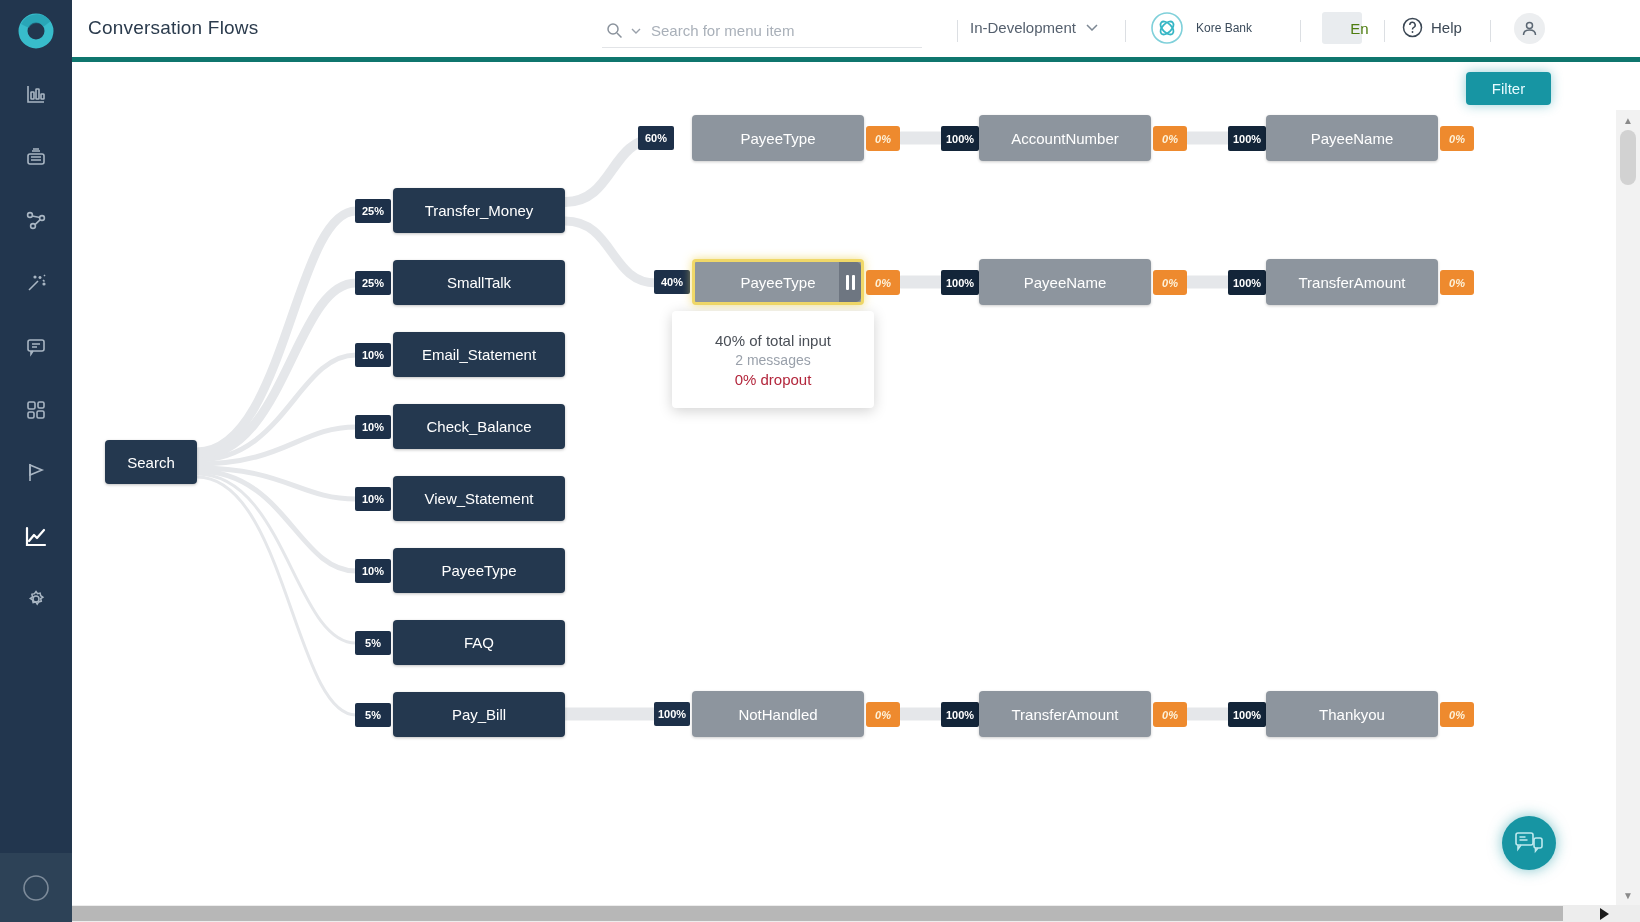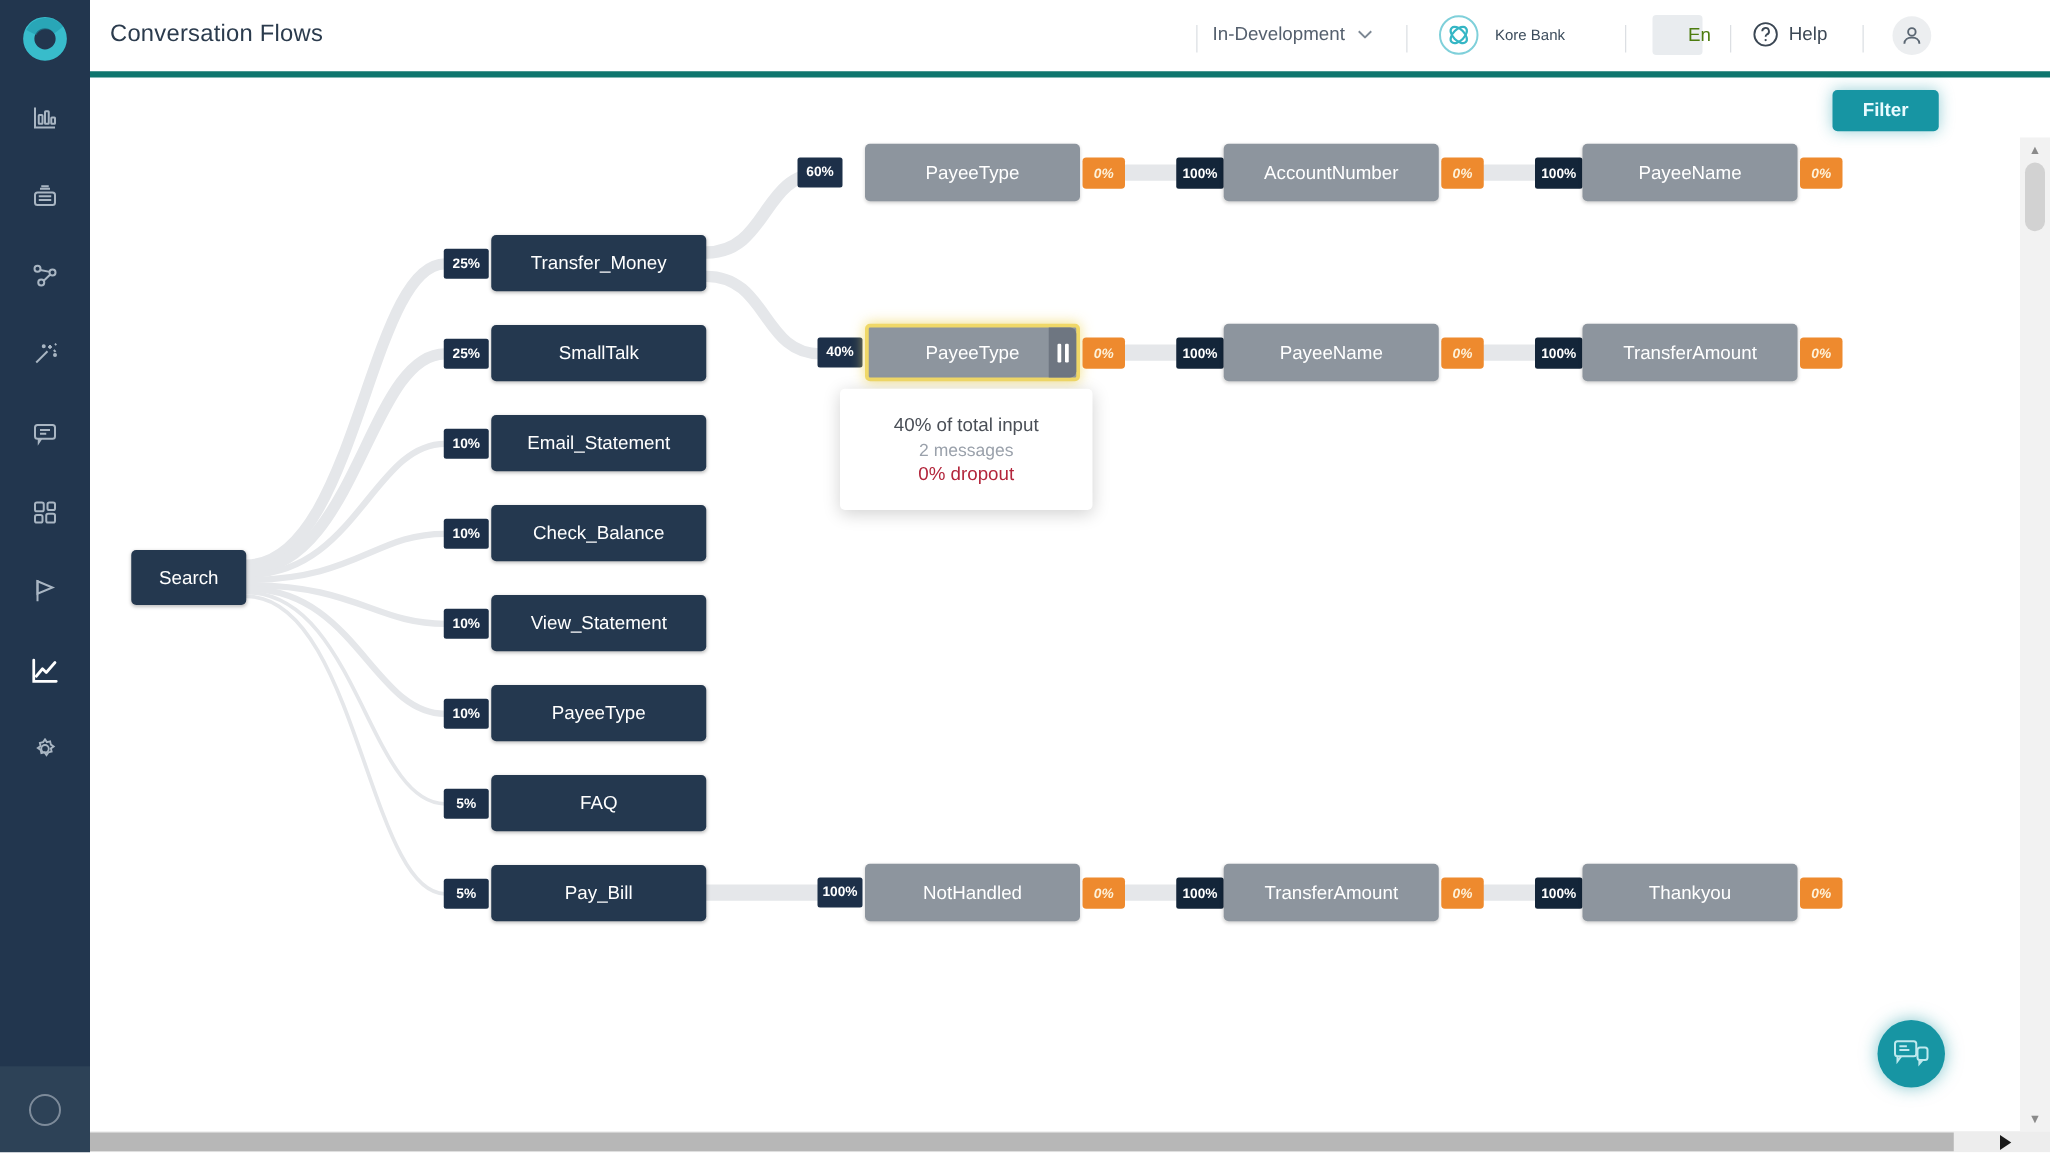--- a/index.html
+++ b/index.html
@@ -20,21 +20,21 @@
   .search input::placeholder{color:#a9b0b9;}
   .hdr-div{position:absolute;top:20px;width:1px;height:22px;background:#dcdfe3;}
   .env{position:absolute;left:898px;top:19px;display:flex;align-items:center;gap:10px;font-size:15px;color:#55606e;cursor:pointer;}
   .brand{position:absolute;left:1078px;top:11px;display:flex;align-items:center;gap:12px;cursor:default;}
   .brand-name{font-size:12px;color:#3c4c5c;}
   .lang-badge{position:absolute;left:1250px;top:12px;width:40px;height:32px;background:#e9ecef;border-radius:3px;display:flex;align-items:center;justify-content:center;font-size:15px;color:#4d7c0f;cursor:pointer;padding-left:35px;}
   .help{position:absolute;left:1330px;top:17px;display:flex;align-items:center;gap:8px;font-size:15px;color:#3c4855;cursor:pointer;}
   .avatar{position:absolute;left:1442px;top:13px;width:31px;height:31px;border-radius:50%;background:#eceef0;display:flex;align-items:center;justify-content:center;cursor:pointer;}
   .connectors{position:absolute;left:0;top:0;pointer-events:none;}
 
-  .filter-btn{position:absolute;left:1466px;top:72px;width:85px;height:33px;background:#1795a3;border:none;border-radius:4px;color:#e7fbff;font-size:15px;cursor:pointer;box-shadow:0 0 12px rgba(23,149,163,.45);font-weight:bold;}
+  .filter-btn{position:absolute;left:1466px;top:72px;width:85px;height:33px;background:#1795a3;border:none;border-radius:4px;color:#e7fbff;font-size:15px;cursor:pointer;box-shadow:0 0 12px rgba(23,149,163,.45);}
 
   .node{position:absolute;display:flex;align-items:center;justify-content:center;border-radius:4px;color:#fff;font-size:15px;cursor:pointer;}
   .root-node{left:105px;top:440px;width:92px;height:44px;background:#24384f;box-shadow:0 1px 3px rgba(0,0,0,.25);}
   .intent-node{left:393px;width:172px;height:45px;background:#24384f;box-shadow:0 1px 3px rgba(0,0,0,.25);}
   .entity-node{width:172px;height:46px;background:#8d959e;box-shadow:0 1px 3px rgba(0,0,0,.2);}
   .entity-node.selected{border:3px solid #f0d868;box-shadow:0 0 10px rgba(240,216,104,.8);}
   .pause-strip{position:absolute;right:0;top:0;bottom:0;width:22px;background:#6e7681;border-radius:0 5px 5px 0;display:flex;align-items:center;justify-content:center;gap:3px;}
   .pause-strip i{display:block;width:3px;height:15px;background:#fff;border-radius:1px;}
 
   .pct-badge{position:absolute;width:36px;height:24px;background:#1d3049;color:#fff;font-size:11px;font-weight:bold;display:flex;align-items:center;justify-content:center;border-radius:2px;cursor:default;}
@@ -137,20 +137,30 @@
     <div class="sidebar-footer">
       <svg width="28" height="28" viewBox="0 0 28 28">
         <circle cx="14" cy="14" r="12" fill="none" stroke="#7d8b9a" stroke-width="1.6"></circle>
       </svg>
     </div>
   </nav>
 
   <header class="header">
     <div class="page-title">Conversation Flows</div>
 
+    <div class="search">
+      <svg width="17" height="17" viewBox="0 0 17 17" fill="none" stroke="#8a929c" stroke-width="1.5">
+        <circle cx="7" cy="7" r="5"></circle>
+          <path d="M11 11 L15.5 15.5"></path>
+      </svg>
+      <svg width="10" height="6" viewBox="0 0 10 6" fill="none" stroke="#9aa1ab" stroke-width="1.4">
+        <path d="M1 1 L5 5 L9 1"></path>
+      </svg>
+      <input type="text" placeholder="Search for menu item" style="">
+    </div>
 
     <div class="hdr-div" style="left:885px"></div>
 
     <div class="env">
       <span>In-Development</span>
       <svg width="12" height="7" viewBox="0 0 12 7" fill="none" stroke="#7d8894" stroke-width="1.5">
         <path d="M1 1 L6 6 L11 1"></path>
       </svg>
     </div>
 

